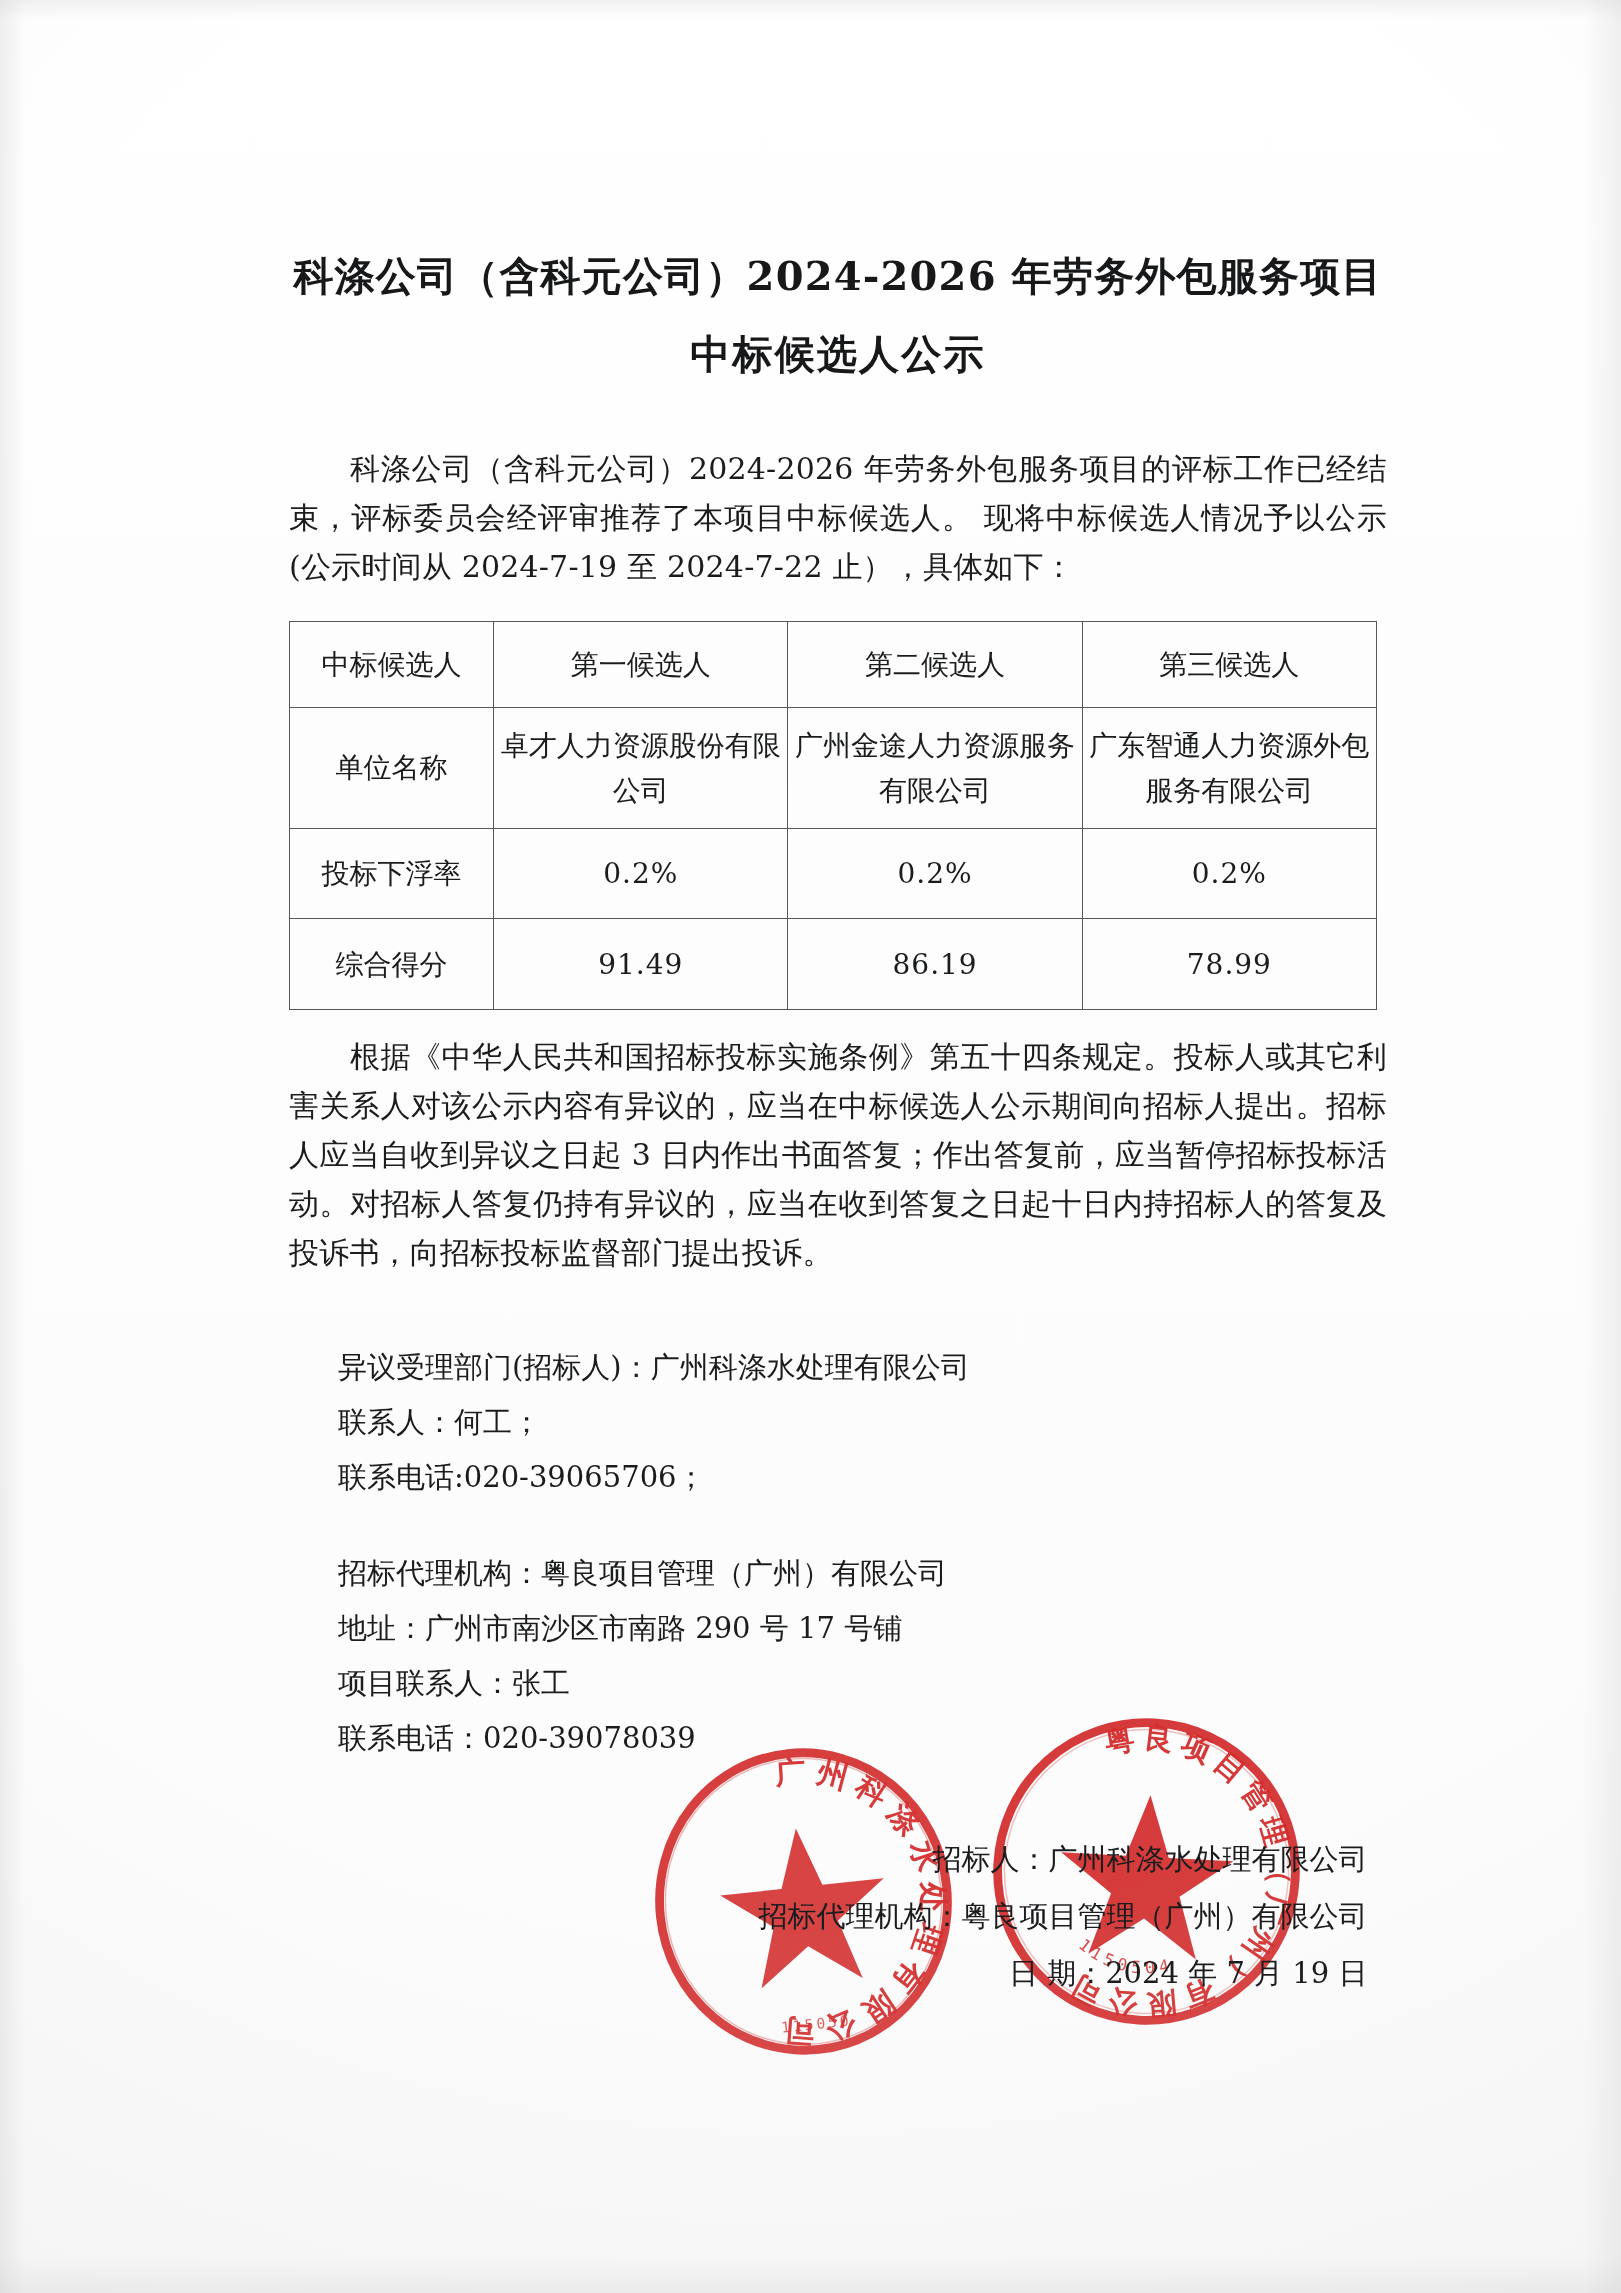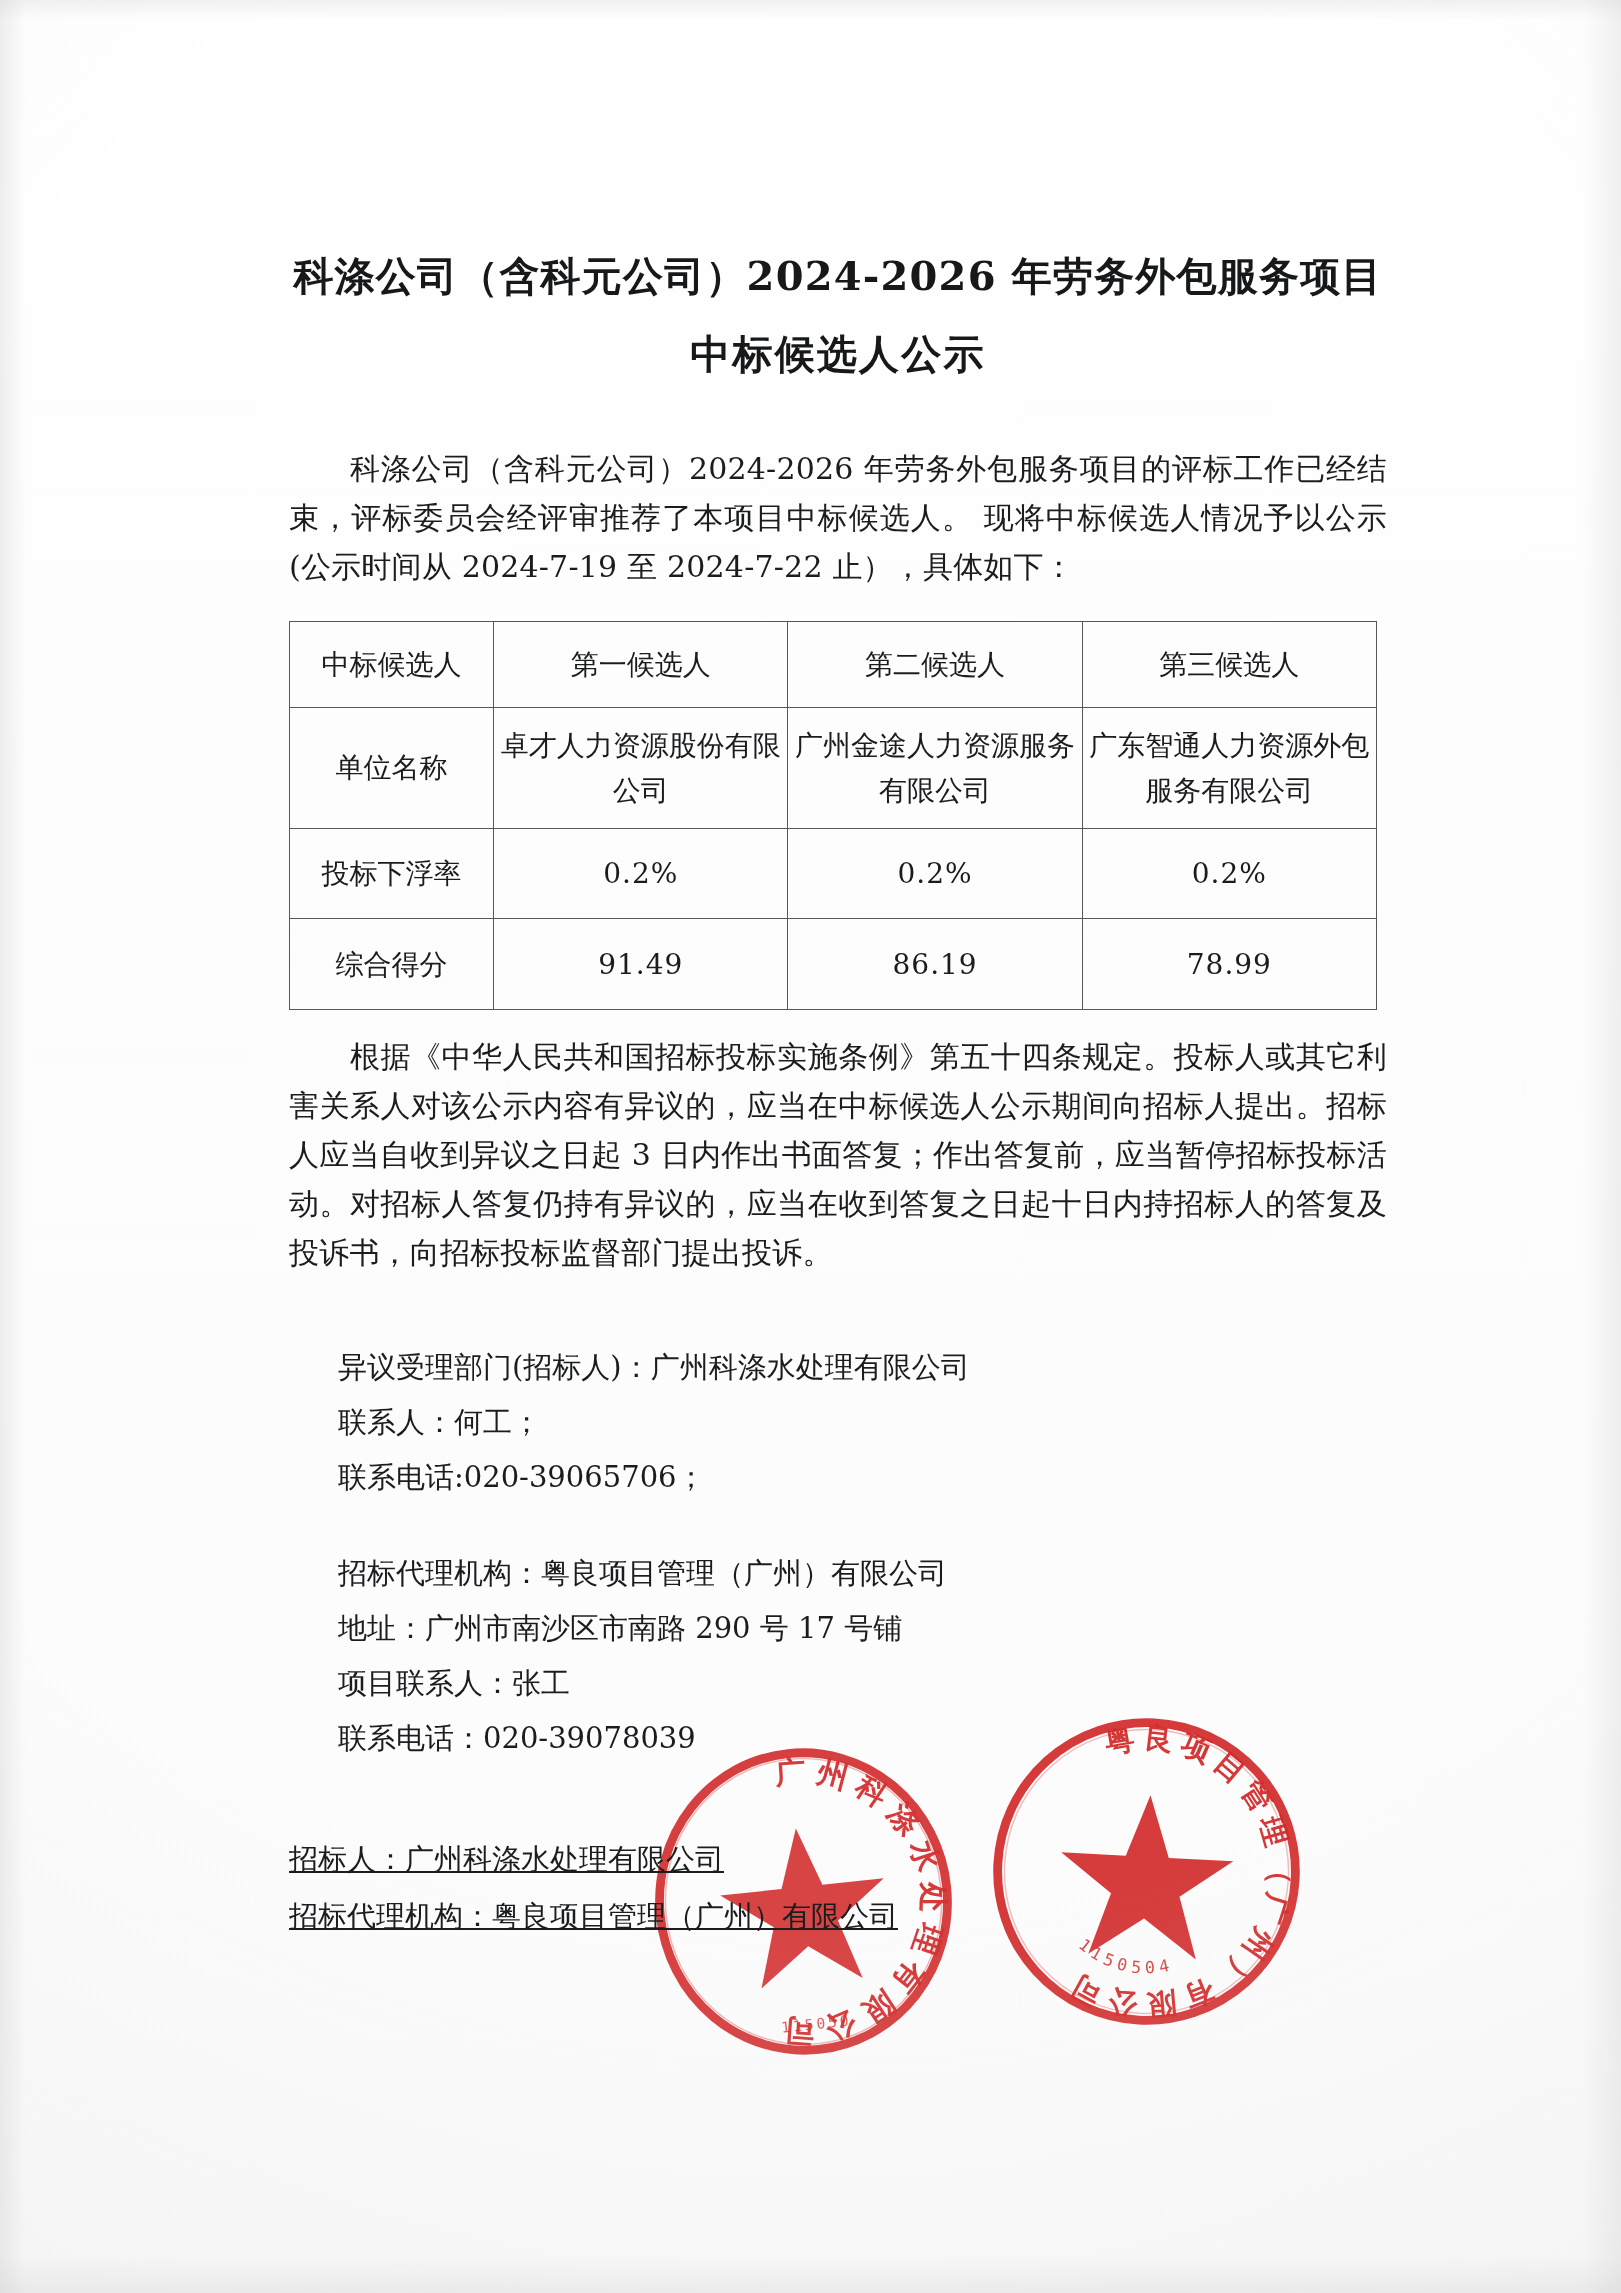--- a/index.html
+++ b/index.html
@@ -112,25 +112,24 @@
   }
   .cb-1{ margin-top:63px; }
   .cb-2{ margin-top:41px; }
 
   
   .sign-block{
     margin-top:65px;
     font-size:29px;
     line-height:57px;
     color:#1a1c1e;
-    text-align:left;
+    text-align:right;
     padding-right:19.6px;
     position:relative;
     z-index:1;
-    text-decoration:underline;
   }
   .sign-row{ white-space:nowrap; }
 
   
   .stamp{
     position:absolute;
     mix-blend-mode:multiply;
     pointer-events:none;
   }
   .stamp svg{ display:block; }
@@ -197,20 +196,21 @@
     <div class="contact-block cb-2">
       <div>招标代理机构：粤良项目管理（广州）有限公司</div>
       <div>地址：广州市南沙区市南路 290 号 17 号铺</div>
       <div>项目联系人：张工</div>
       <div>联系电话：020-39078039</div>
     </div>
 
     <div class="sign-block">
       <div class="sign-row">招标人：广州科涤水处理有限公司</div>
       <div class="sign-row">招标代理机构：粤良项目管理（广州）有限公司</div>
+      <div class="sign-row">日 期：2024 年 7 月 19 日</div>
     </div>
 
   </div>
 
   <div class="stamp" id="stamp-left">
     <svg width="323" height="323" viewBox="0 0 330 330" xmlns="http://www.w3.org/2000/svg">
       <defs>
         <path id="ringL" d="M 165,165 m -122,0 a 122,122 0 1,1 244,0 a 122,122 0 1,1 -244,0"></path>
       </defs>
       <ellipse cx="165" cy="165" rx="147" ry="152" fill="none" stroke="#d42020" stroke-width="9" opacity=".92"></ellipse>

